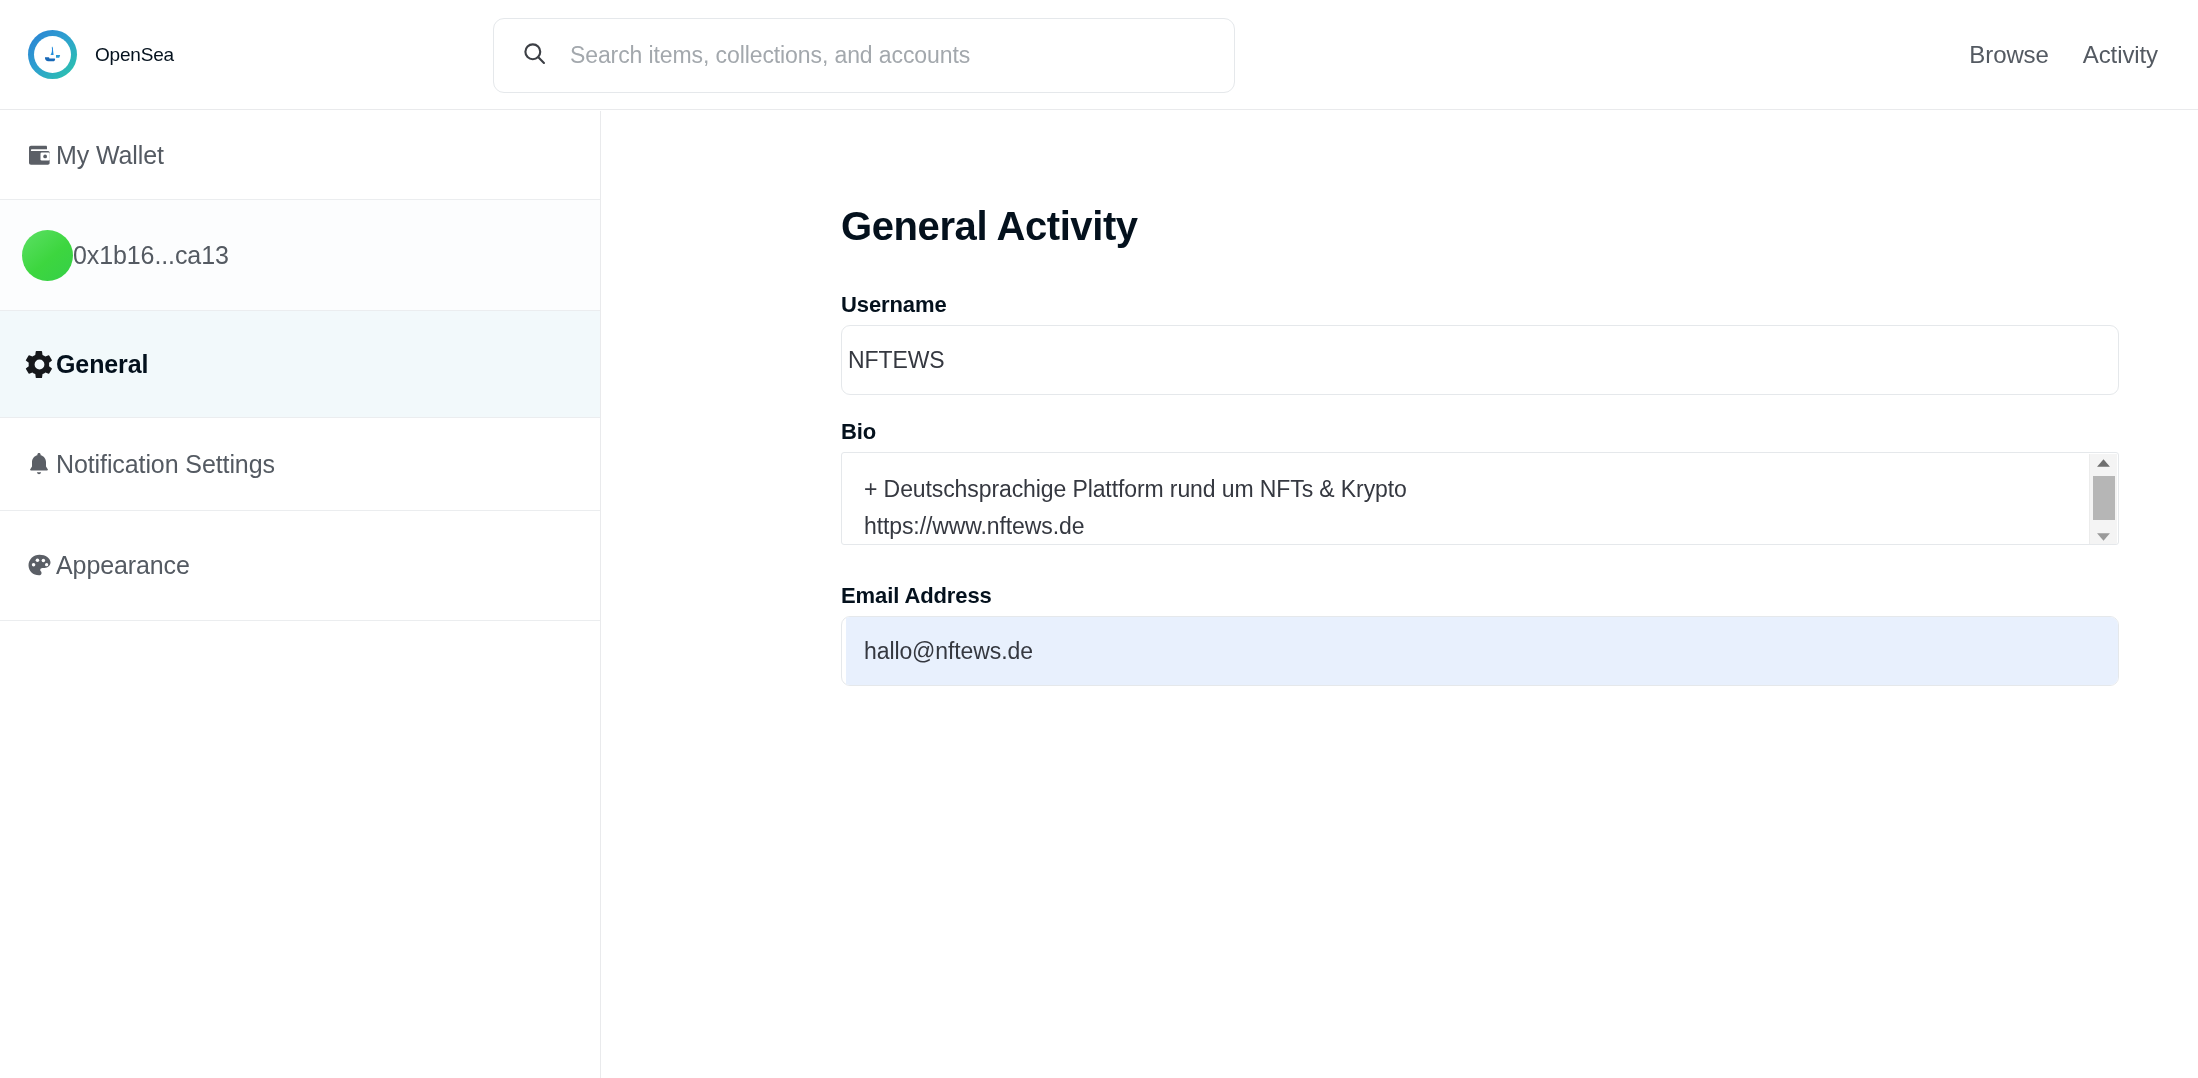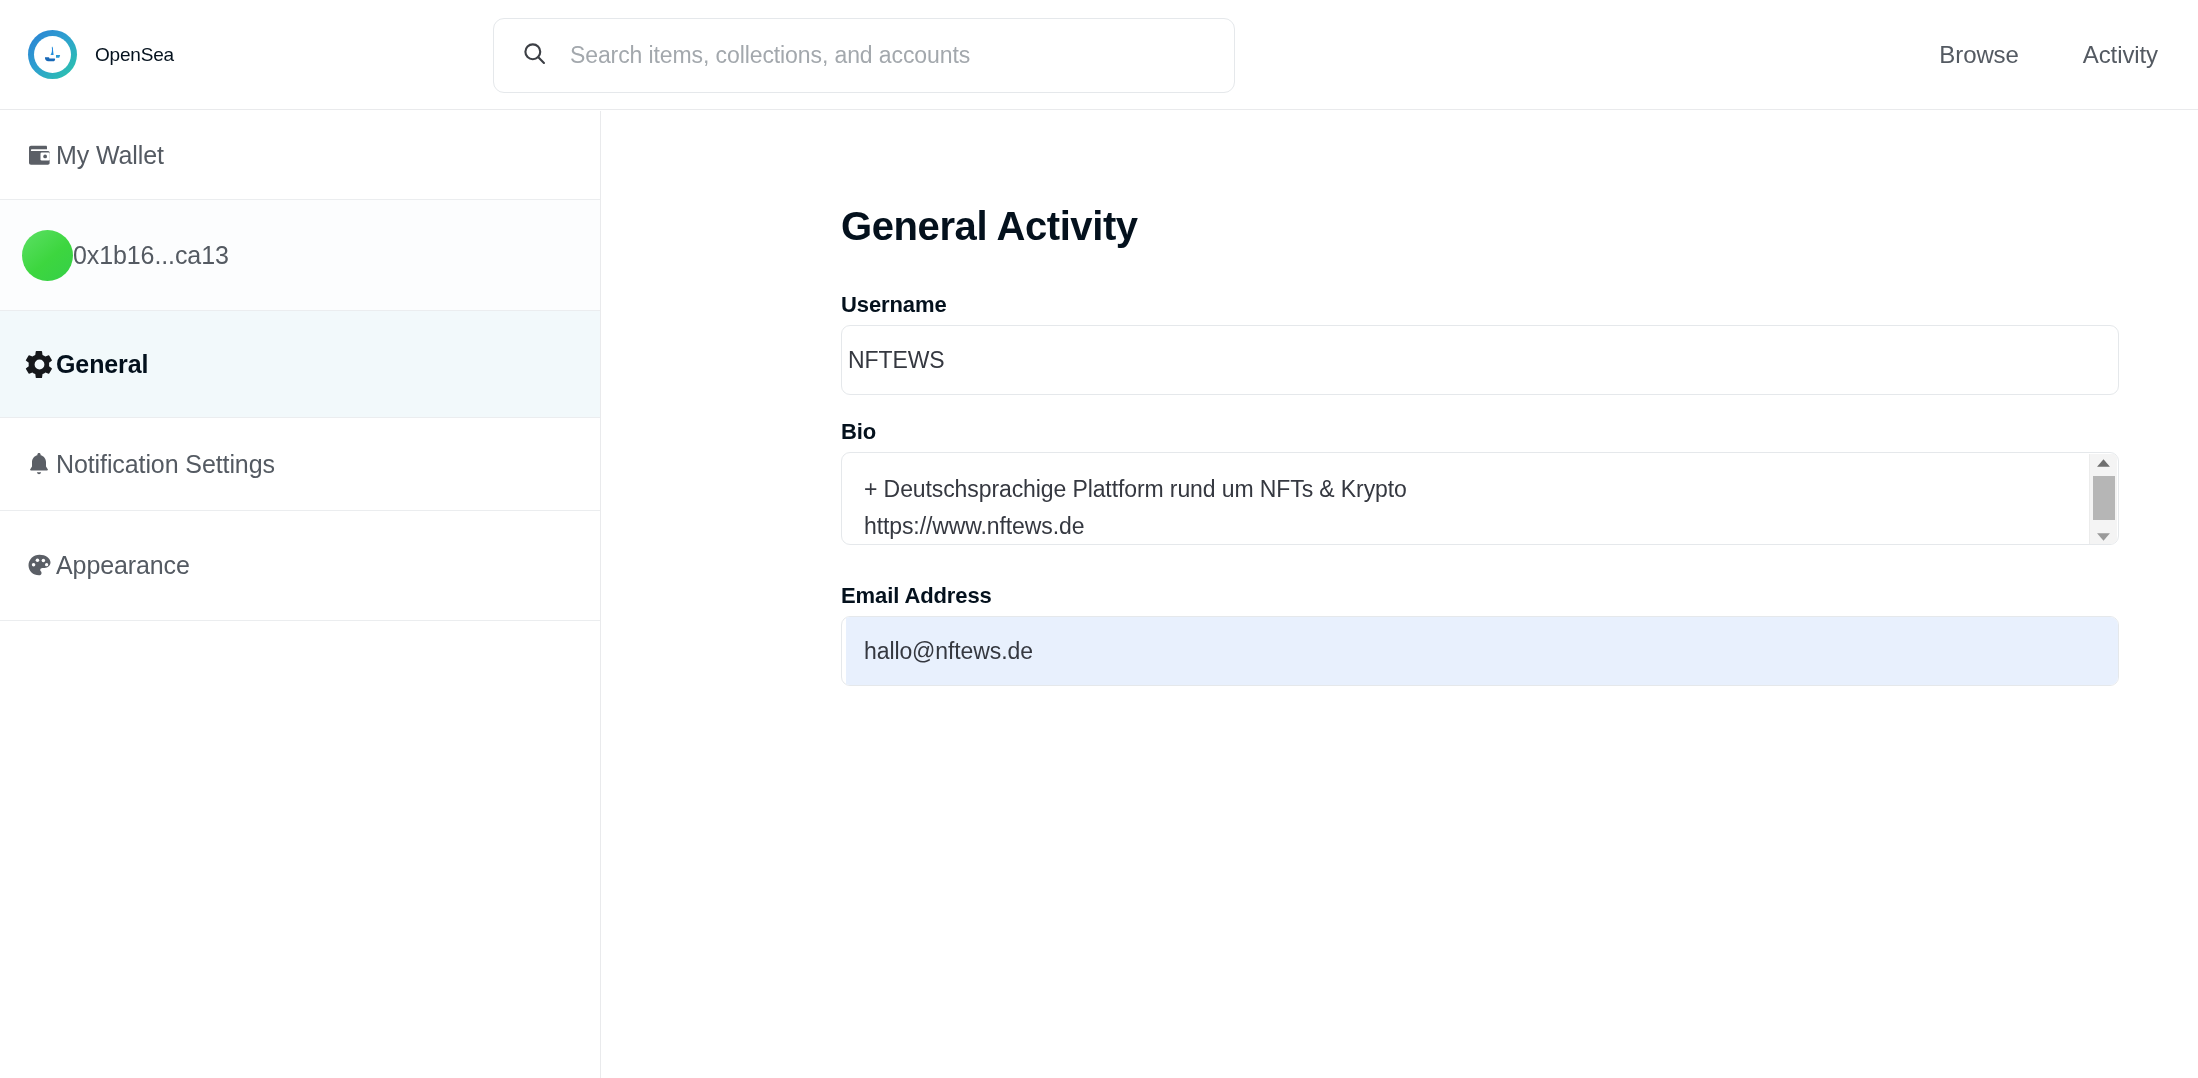--- a/index.html
+++ b/index.html
@@ -67,21 +67,21 @@
     color: #a3a8ad;
     letter-spacing: -0.1px;
   }
 
   .nav-right {
     position: absolute;
     right: 40px; top: 0;
     height: 110px;
     display: flex;
     align-items: center;
-    gap: 64px;
+    gap: 34px;
   }
   .nav-link {
     font-size: 24px;
     color: #545a62;
     cursor: pointer;
     letter-spacing: -0.1px;
   }
 
   
   .sidebar {
@@ -174,21 +174,21 @@
     color: #353840;
     letter-spacing: -0.1px;
   }
 
   
   .bio-box {
     position: absolute;
     left: 239px; top: 341px;
     width: 1278px; height: 93px;
     border: 1px solid #e5e8eb;
-    border-radius: 9px;
+    border-radius: 3px;
     background: #ffffff;
     overflow: hidden;
     cursor: text;
   }
   .bio-text {
     position: absolute;
     left: 22px; top: 18px;
     font-size: 23px;
     color: #353840;
     line-height: 37px;

